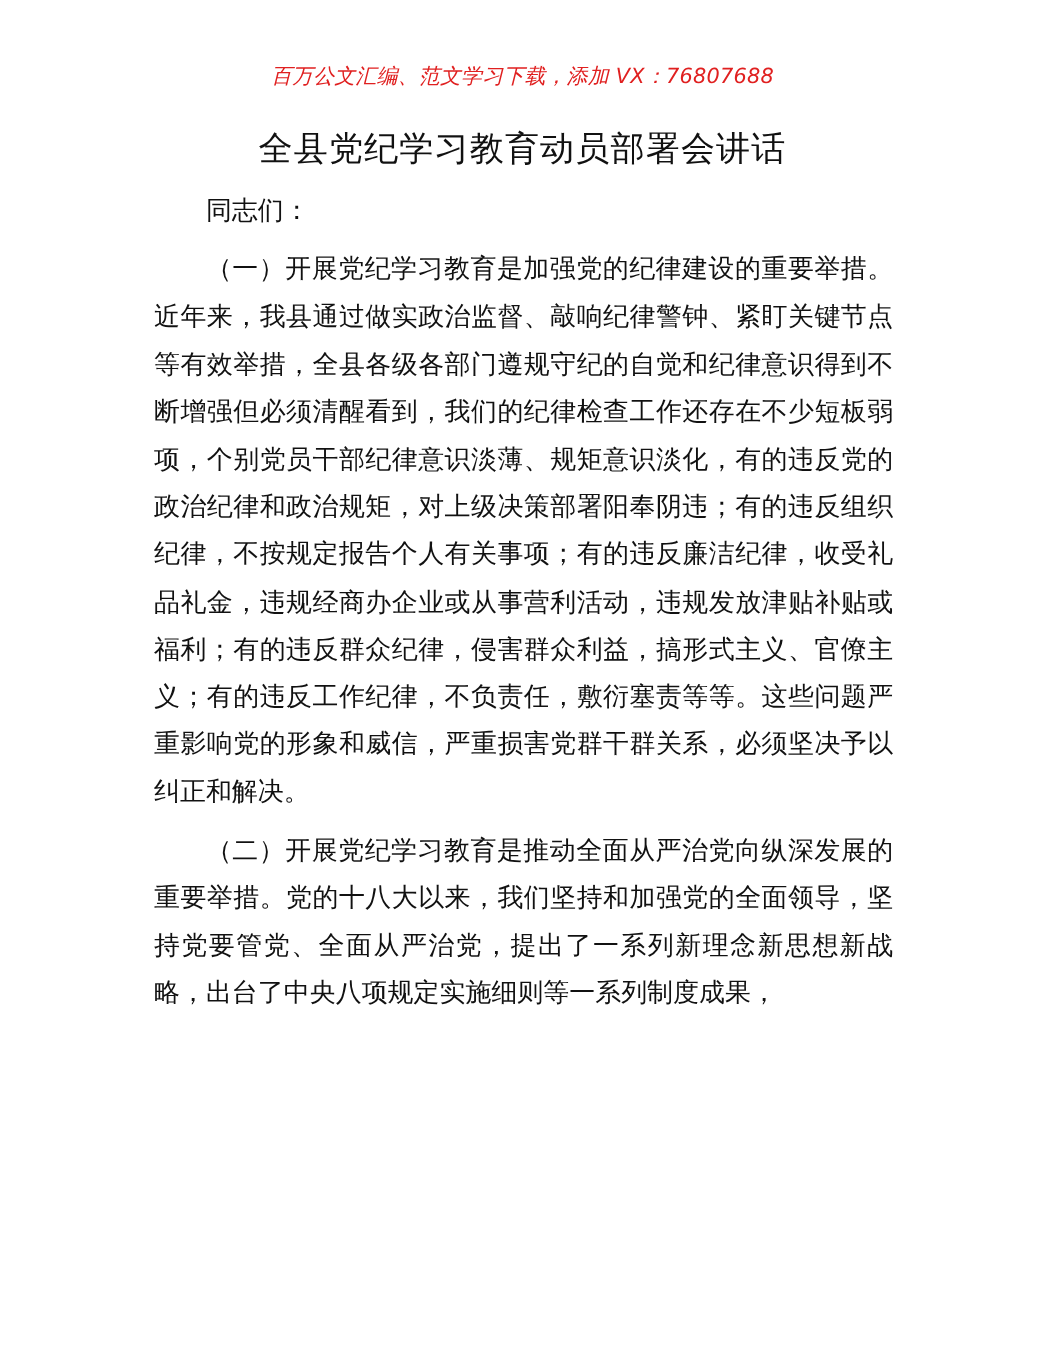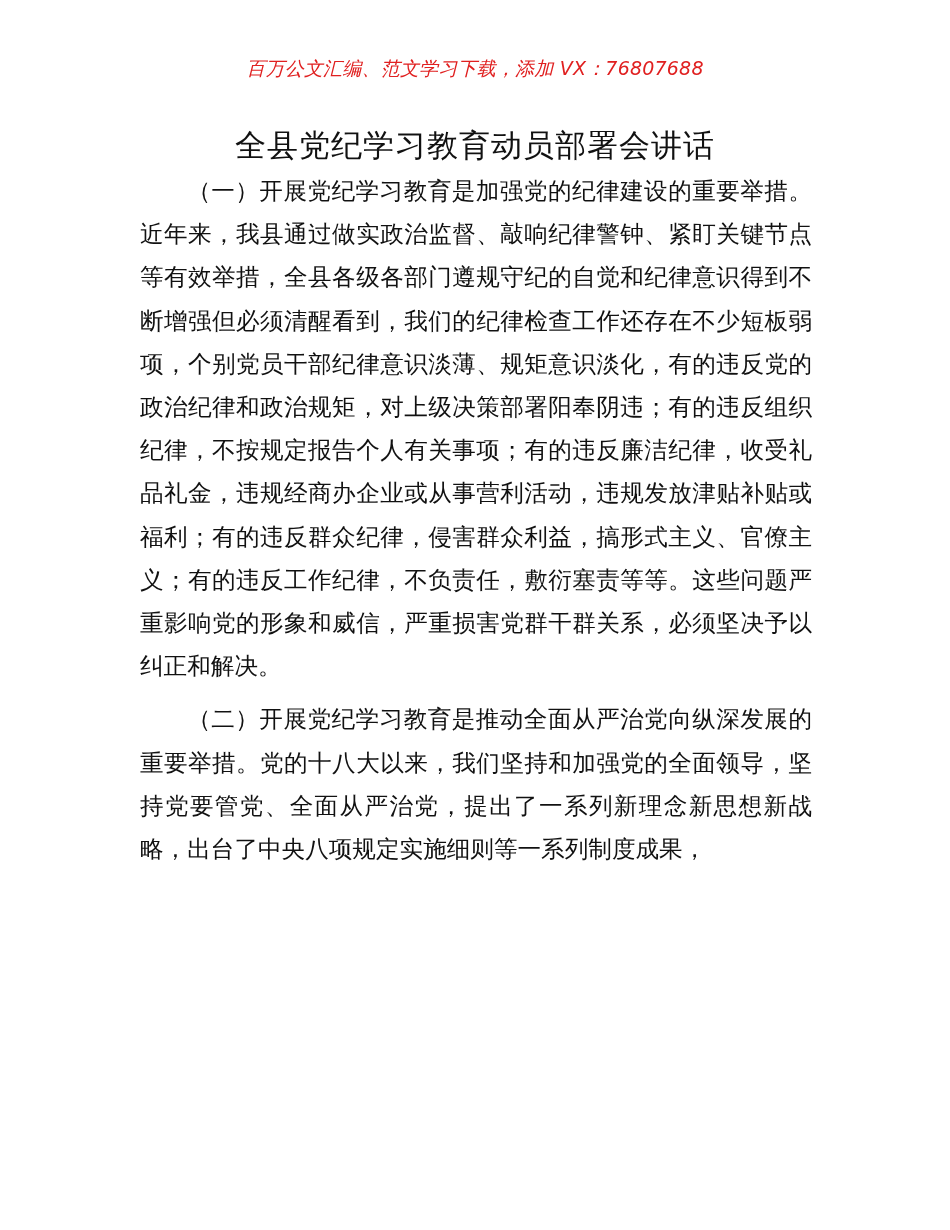--- a/index.html
+++ b/index.html
@@ -1,29 +1,30 @@
 <!DOCTYPE html>
 <html><head>
 <meta charset="utf-8">
 <style>
   html, body { margin: 0; padding: 0; background: #ffffff; }
   body { width: 950px; height: 1230px; position: relative; overflow: hidden;
          font-family: "DejaVu Sans", "Liberation Sans", sans-serif; color: #111; }
   .header { position: absolute; top: 56px; left: 0; width: 950px; text-align: center;
             font-size: 19px; color: #e02020; letter-spacing: 0.2px; font-style: italic; }
   .title { position: absolute; top: 114px; left: 0; width: 950px; text-align: center;
-           font-size: 31px; color: #111; letter-spacing: 1px; margin-top: 11px; }
+           font-size: 31px; color: #111; letter-spacing: 1px; }
   .body { position: absolute; top: 170px; left: 140px; width: 672px;
           font-size: 23.6px; line-height: 43.2px; text-align: justify; }
   .body p { margin: 0 0 10px 0; text-indent: 2em; }
   .body p.salutation { text-indent: 2em; margin-bottom: 10px; }
 </style>
 </head>
 <body>
 
 <div class="header">百万公文汇编、范文学习下载，添加 VX：76807688</div>
 
 <div class="title">全县党纪学习教育动员部署会讲话</div>
 
 <div class="body">
+  <p class="salutation">同志们：</p>
   <p>（一）开展党纪学习教育是加强党的纪律建设的重要举措。近年来，我县通过做实政治监督、敲响纪律警钟、紧盯关键节点等有效举措，全县各级各部门遵规守纪的自觉和纪律意识得到不断增强但必须清醒看到，我们的纪律检查工作还存在不少短板弱项，个别党员干部纪律意识淡薄、规矩意识淡化，有的违反党的政治纪律和政治规矩，对上级决策部署阳奉阴违；有的违反组织纪律，不按规定报告个人有关事项；有的违反廉洁纪律，收受礼品礼金，违规经商办企业或从事营利活动，违规发放津贴补贴或福利；有的违反群众纪律，侵害群众利益，搞形式主义、官僚主义；有的违反工作纪律，不负责任，敷衍塞责等等。这些问题严重影响党的形象和威信，严重损害党群干群关系，必须坚决予以纠正和解决。</p>
   <p>（二）开展党纪学习教育是推动全面从严治党向纵深发展的重要举措。党的十八大以来，我们坚持和加强党的全面领导，坚持党要管党、全面从严治党，提出了一系列新理念新思想新战略，出台了中央八项规定实施细则等一系列制度成果，</p>
 </div>
 
 </body></html>

